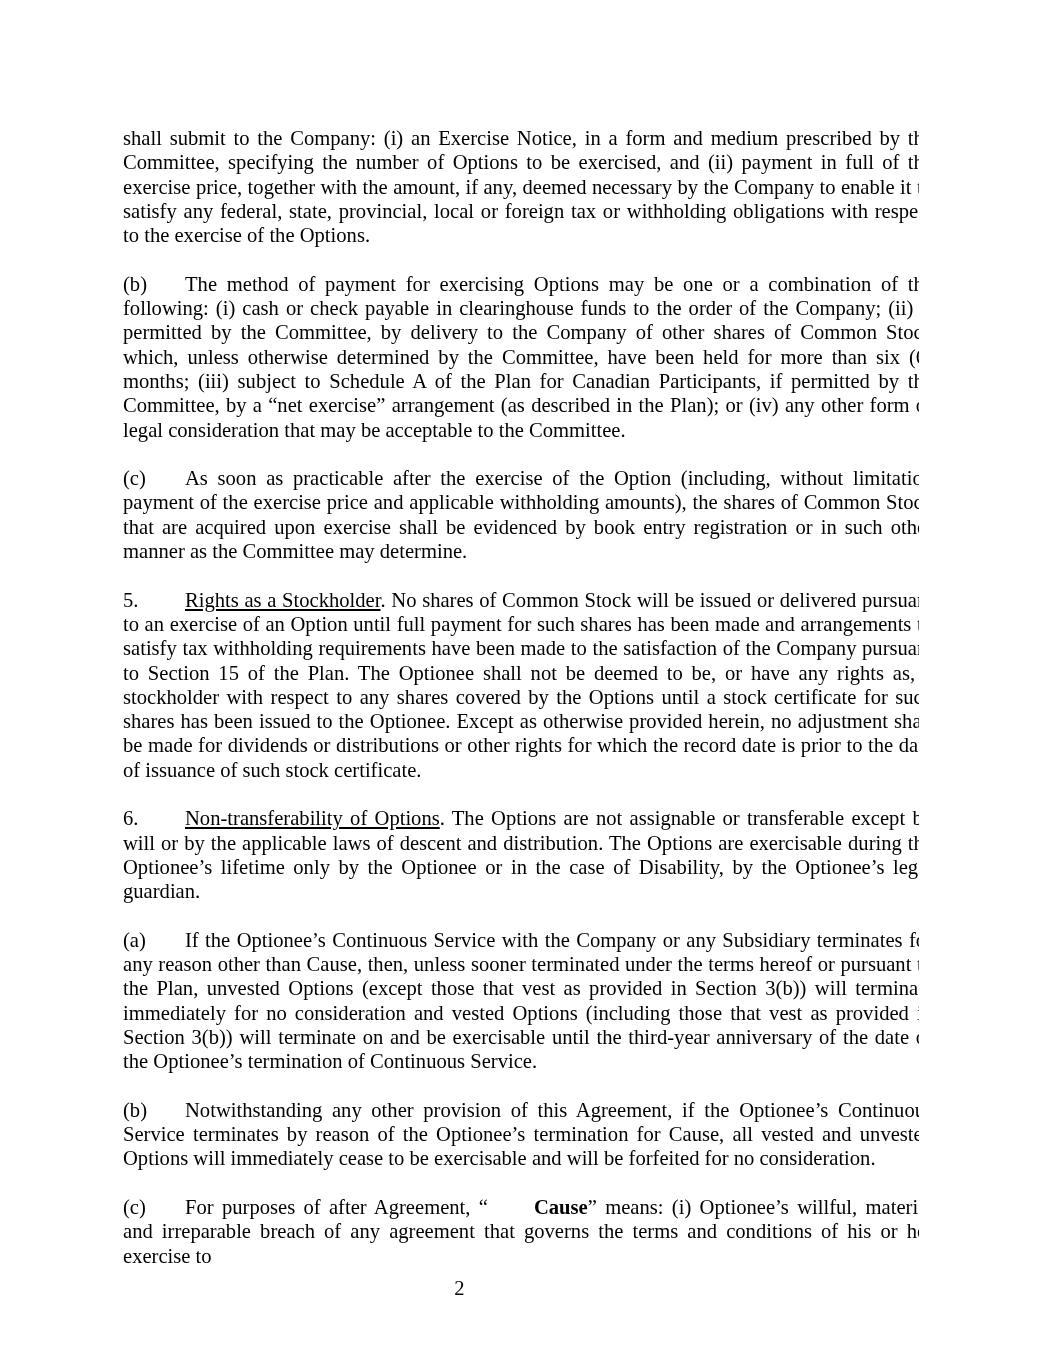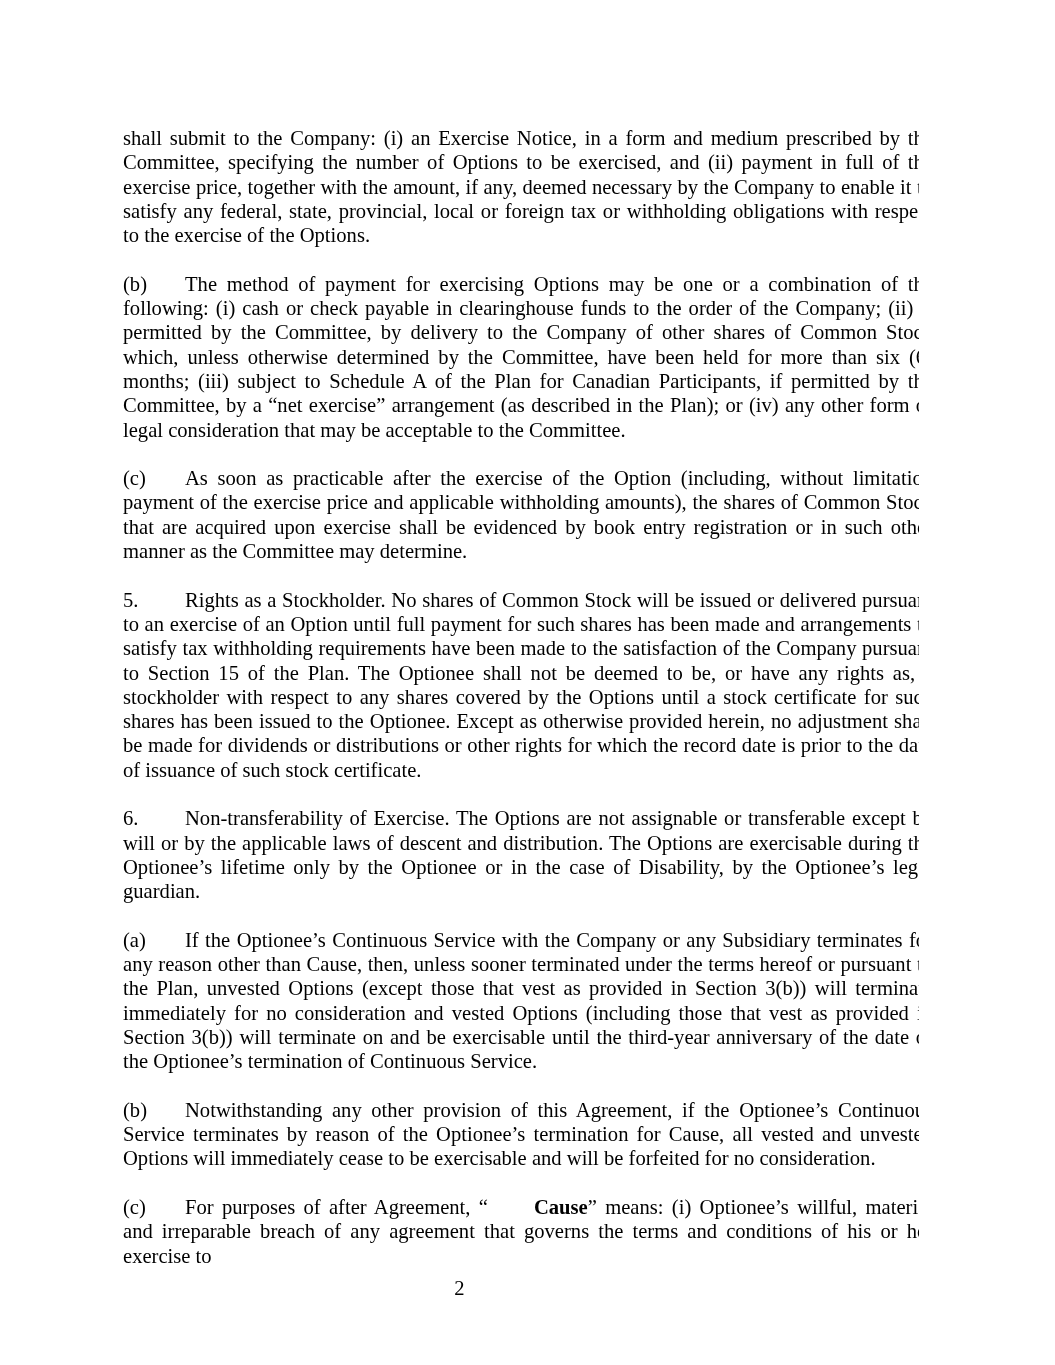--- a/index.html
+++ b/index.html
@@ -26,38 +26,38 @@
     width: 810px;
   }
   .para {
     margin: 0 0 24.3px 0;
     text-align: justify;
   }
   .para .label {
     display: inline-block;
     width: 62px;
   }
-  .u { }
+  .u { text-decoration: underline; }
   .b { font-weight: bold; margin-left: 46px; }
   .page-number {
     position: absolute;
     left: 0;
     right: 0;
     top: 1276px;
     text-align: center;
   }
 </style>
 </head>
 <body>
 
 <div class="page">
   <div class="doc-body">
       <p class="para"><span>shall submit to the Company: (i) an Exercise Notice, in a form and medium prescribed by the Committee, specifying the number of Options to be exercised, and (ii) payment in full of the exercise price, together with the amount, if any, deemed necessary by the Company to enable it to satisfy any federal, state, provincial, local or foreign tax or withholding obligations with respect to the exercise of the Options.</span></p>
       <p class="para"><span class="label">(b)</span><span>The method of payment for exercising Options may be one or a combination of the following: (i) cash or check payable in clearinghouse funds to the order of the Company; (ii) if permitted by the Committee, by delivery to the Company of other shares of Common Stock which, unless otherwise determined by the Committee, have been held for more than six (6) months; (iii) subject to Schedule A of the Plan for Canadian Participants, if permitted by the Committee, by a “net exercise” arrangement (as described in the Plan); or (iv) any other form of legal consideration that may be acceptable to the Committee.</span></p>
       <p class="para"><span class="label">(c)</span><span>As soon as practicable after the exercise of the Option (including, without limitation payment of the exercise price and applicable withholding amounts), the shares of Common Stock that are acquired upon exercise shall be evidenced by book entry registration or in such other manner as the Committee may determine.</span></p>
       <p class="para"><span class="label">5.</span><span class="u">Rights as a Stockholder</span><span>. No shares of Common Stock will be issued or delivered pursuant to an exercise of an Option until full payment for such shares has been made and arrangements to satisfy tax withholding requirements have been made to the satisfaction of the Company pursuant to Section 15 of the Plan.  The Optionee shall not be deemed to be, or have any rights as, a stockholder with respect to any shares covered by the Options until a stock certificate for such shares has been issued to the Optionee.  Except as otherwise provided herein, no adjustment shall be made for dividends or distributions or other rights for which the record date is prior to the date of issuance of such stock certificate.</span></p>
-      <p class="para"><span class="label">6.</span><span class="u">Non-transferability of Exercise</span><span>.  The Options are not assignable or transferable except by will or by the applicable laws of descent and distribution.  The Options are exercisable during the Optionee’s lifetime only by the Optionee or in the case of Disability, by the Optionee’s legal guardian.</span></p>
+      <p class="para"><span class="label">6.</span><span class="u">Non-transferability of Options</span><span>.  The Options are not assignable or transferable except by will or by the applicable laws of descent and distribution.  The Options are exercisable during the Optionee’s lifetime only by the Optionee or in the case of Disability, by the Optionee’s legal guardian.</span></p>
       <p class="para"><span class="label">(a)</span><span>If the Optionee’s Continuous Service with the Company or any Subsidiary terminates for any reason other than Cause, then, unless sooner terminated under the terms hereof or pursuant to the Plan, unvested Options (except those that vest as provided in Section 3(b)) will terminate immediately for no consideration and vested Options (including those that vest as provided in Section 3(b)) will terminate on and be exercisable until the third-year anniversary of the date of the Optionee’s termination of Continuous Service.</span></p>
       <p class="para"><span class="label">(b)</span><span>Notwithstanding any other provision of this Agreement, if the Optionee’s Continuous Service terminates by reason of the Optionee’s termination for Cause, all vested and unvested Options will immediately cease to be exercisable and will be forfeited for no consideration.</span></p>
       <p class="para"><span class="label">(c)</span><span>For purposes of after Agreement, “</span><span class="b">Cause</span><span>” means: (i) Optionee’s  willful, material and irreparable breach of any agreement that governs the terms and conditions of his or her exercise to</span></p>
     </div>
   <div class="page-number">2</div>
 </div>
 
 </body></html>

